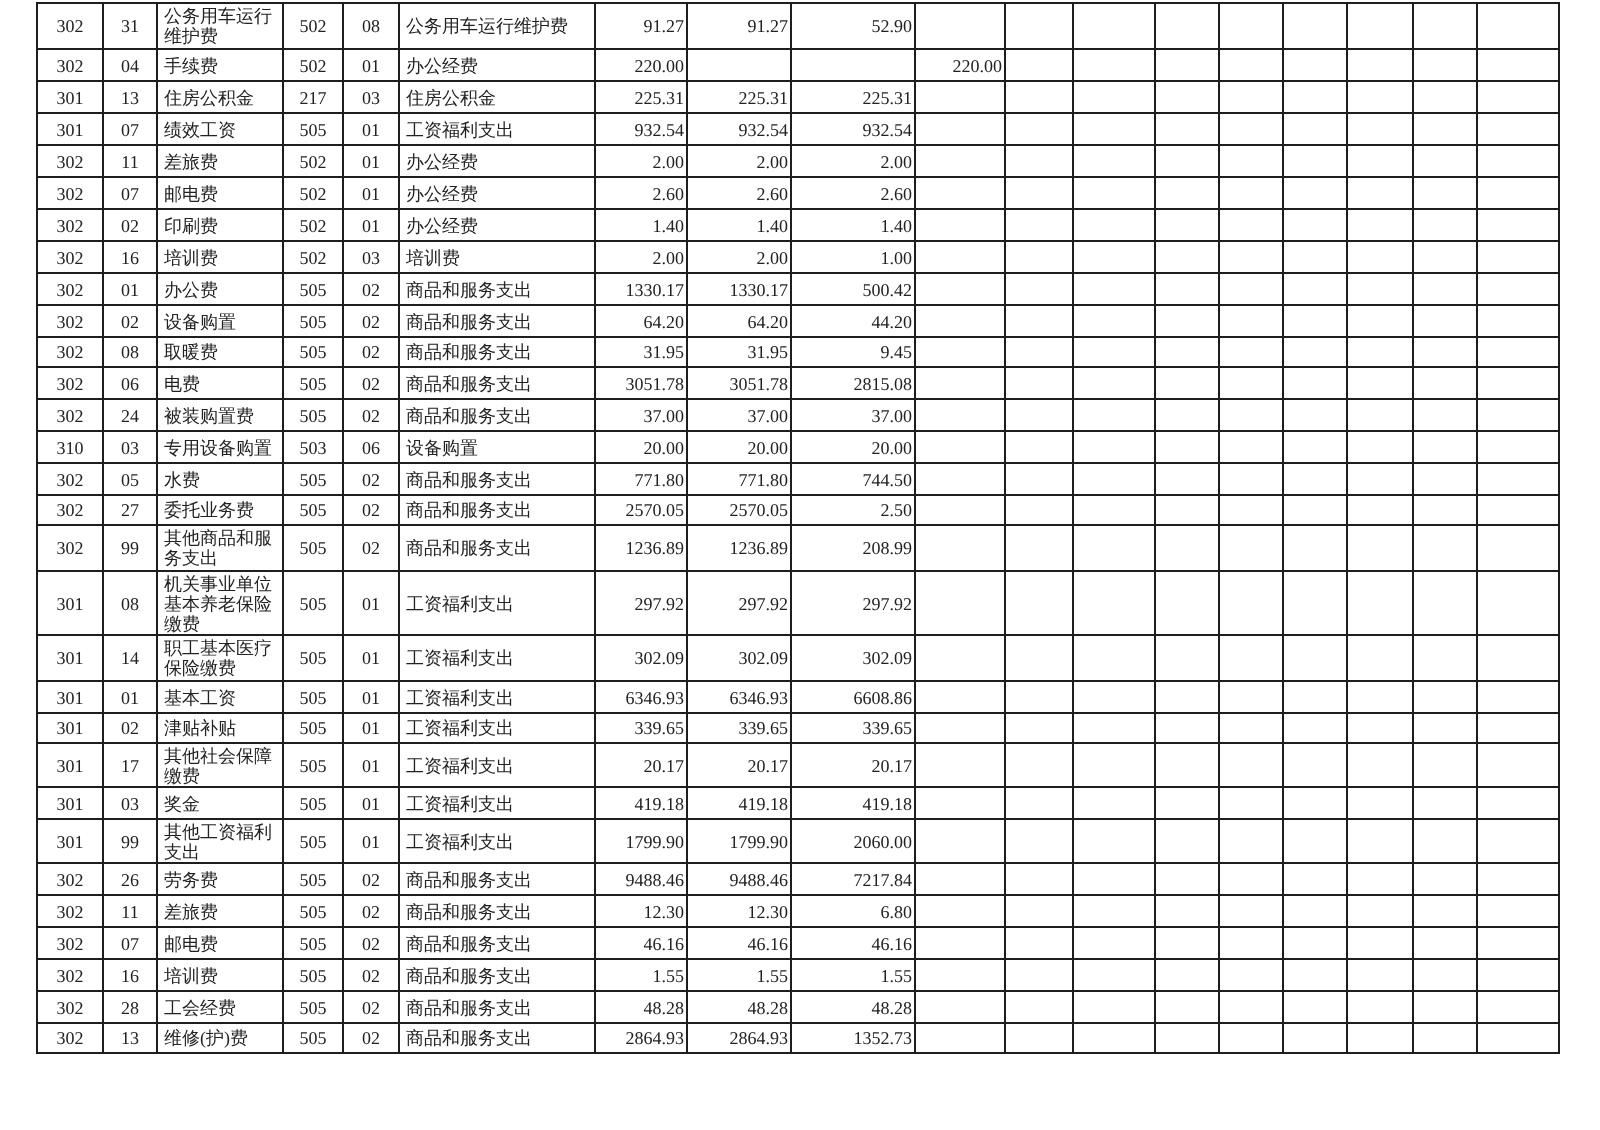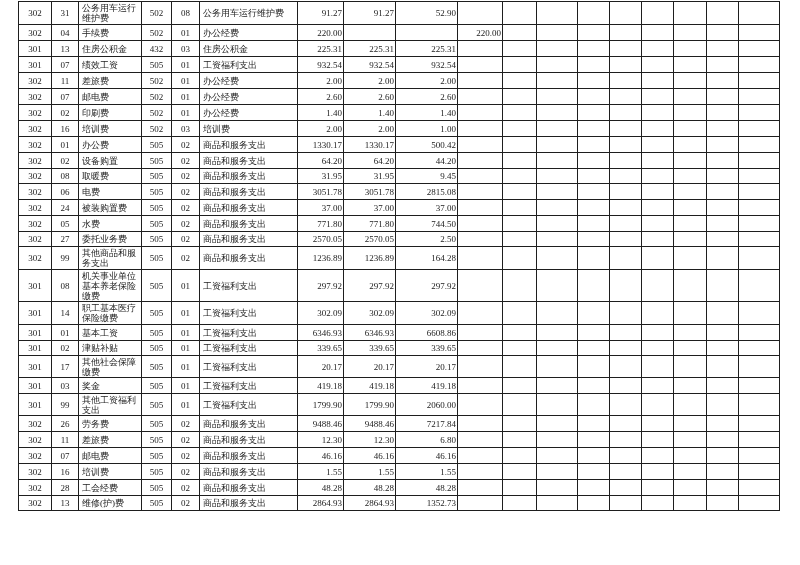--- a/index.html
+++ b/index.html
@@ -80,21 +80,21 @@
         <td class="n"></td>
         <td class="n"></td>
         <td class="n"></td>
         <td class="n"></td>
         <td class="n"></td>
 </tr>
 <tr style="height:16px">
 <td class="c">301</td>
         <td class="c">13</td>
         <td class="t">住房公积金</td>
-        <td class="c">432</td>
+        <td class="c">217</td>
         <td class="c">03</td>
         <td class="t">住房公积金</td>
         <td class="n">225.31</td>
         <td class="n">225.31</td>
         <td class="n">225.31</td>
         <td class="n"></td>
         <td class="n"></td>
         <td class="n"></td>
         <td class="n"></td>
         <td class="n"></td>
@@ -297,20 +297,40 @@
         <td class="n"></td>
         <td class="n"></td>
         <td class="n"></td>
         <td class="n"></td>
         <td class="n"></td>
         <td class="n"></td>
         <td class="n"></td>
         <td class="n"></td>
 </tr>
 <tr style="height:16px">
+<td class="c">310</td>
+        <td class="c">03</td>
+        <td class="t">专用设备购置</td>
+        <td class="c">503</td>
+        <td class="c">06</td>
+        <td class="t">设备购置</td>
+        <td class="n">20.00</td>
+        <td class="n">20.00</td>
+        <td class="n">20.00</td>
+        <td class="n"></td>
+        <td class="n"></td>
+        <td class="n"></td>
+        <td class="n"></td>
+        <td class="n"></td>
+        <td class="n"></td>
+        <td class="n"></td>
+        <td class="n"></td>
+        <td class="n"></td>
+</tr>
+<tr style="height:16px">
 <td class="c">302</td>
         <td class="c">05</td>
         <td class="t">水费</td>
         <td class="c">505</td>
         <td class="c">02</td>
         <td class="t">商品和服务支出</td>
         <td class="n">771.80</td>
         <td class="n">771.80</td>
         <td class="n">744.50</td>
         <td class="n"></td>
@@ -345,21 +365,21 @@
 </tr>
 <tr style="height:23px">
 <td class="c">302</td>
         <td class="c">99</td>
         <td class="t">其他商品和服务支出</td>
         <td class="c">505</td>
         <td class="c">02</td>
         <td class="t">商品和服务支出</td>
         <td class="n">1236.89</td>
         <td class="n">1236.89</td>
-        <td class="n">164.28</td>
+        <td class="n">208.99</td>
         <td class="n"></td>
         <td class="n"></td>
         <td class="n"></td>
         <td class="n"></td>
         <td class="n"></td>
         <td class="n"></td>
         <td class="n"></td>
         <td class="n"></td>
         <td class="n"></td>
 </tr>

